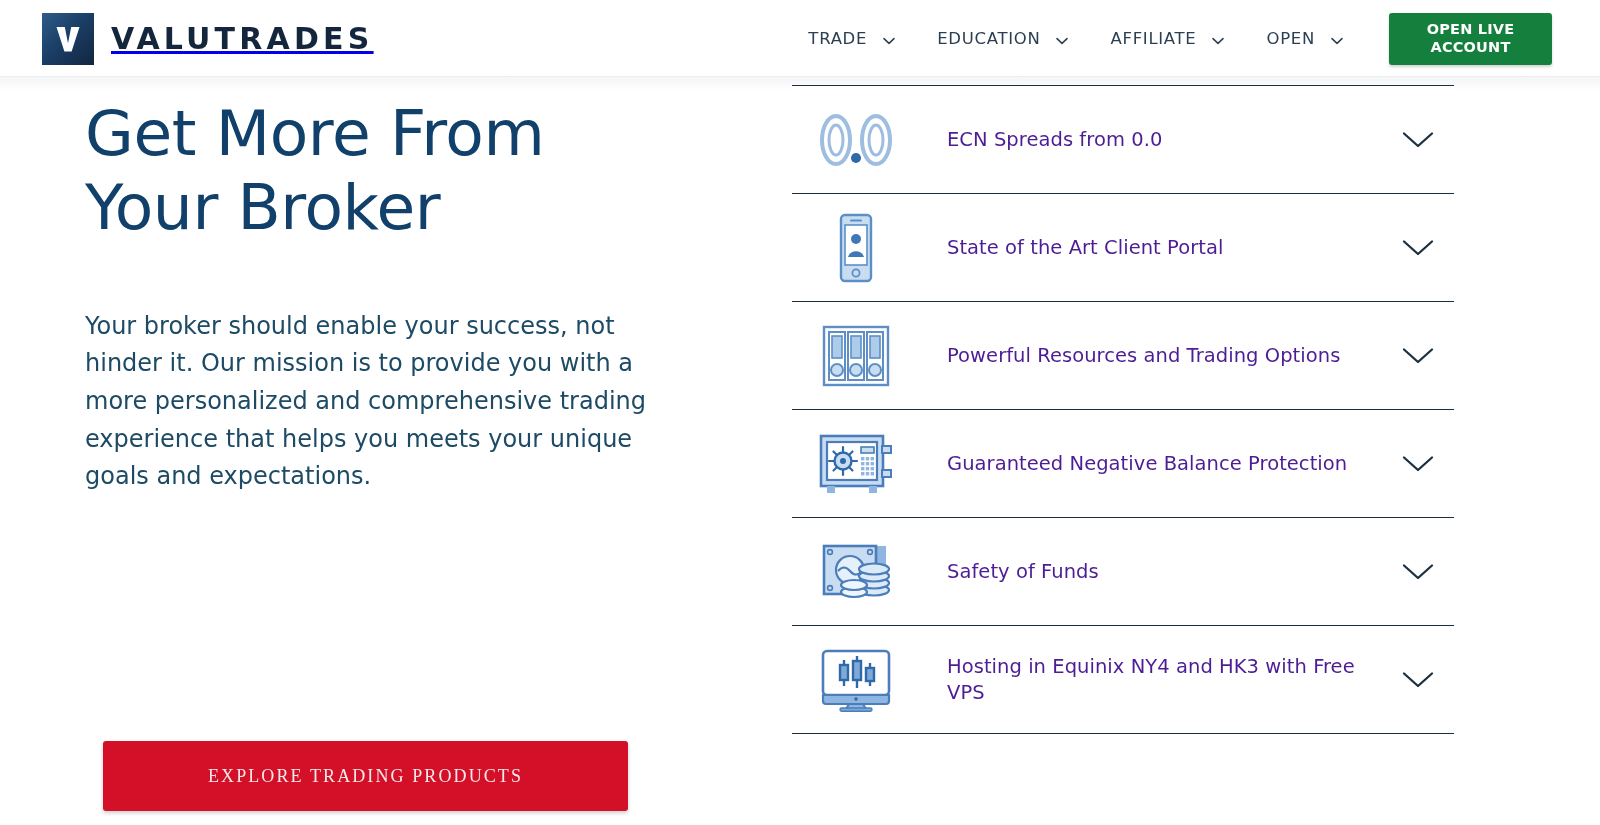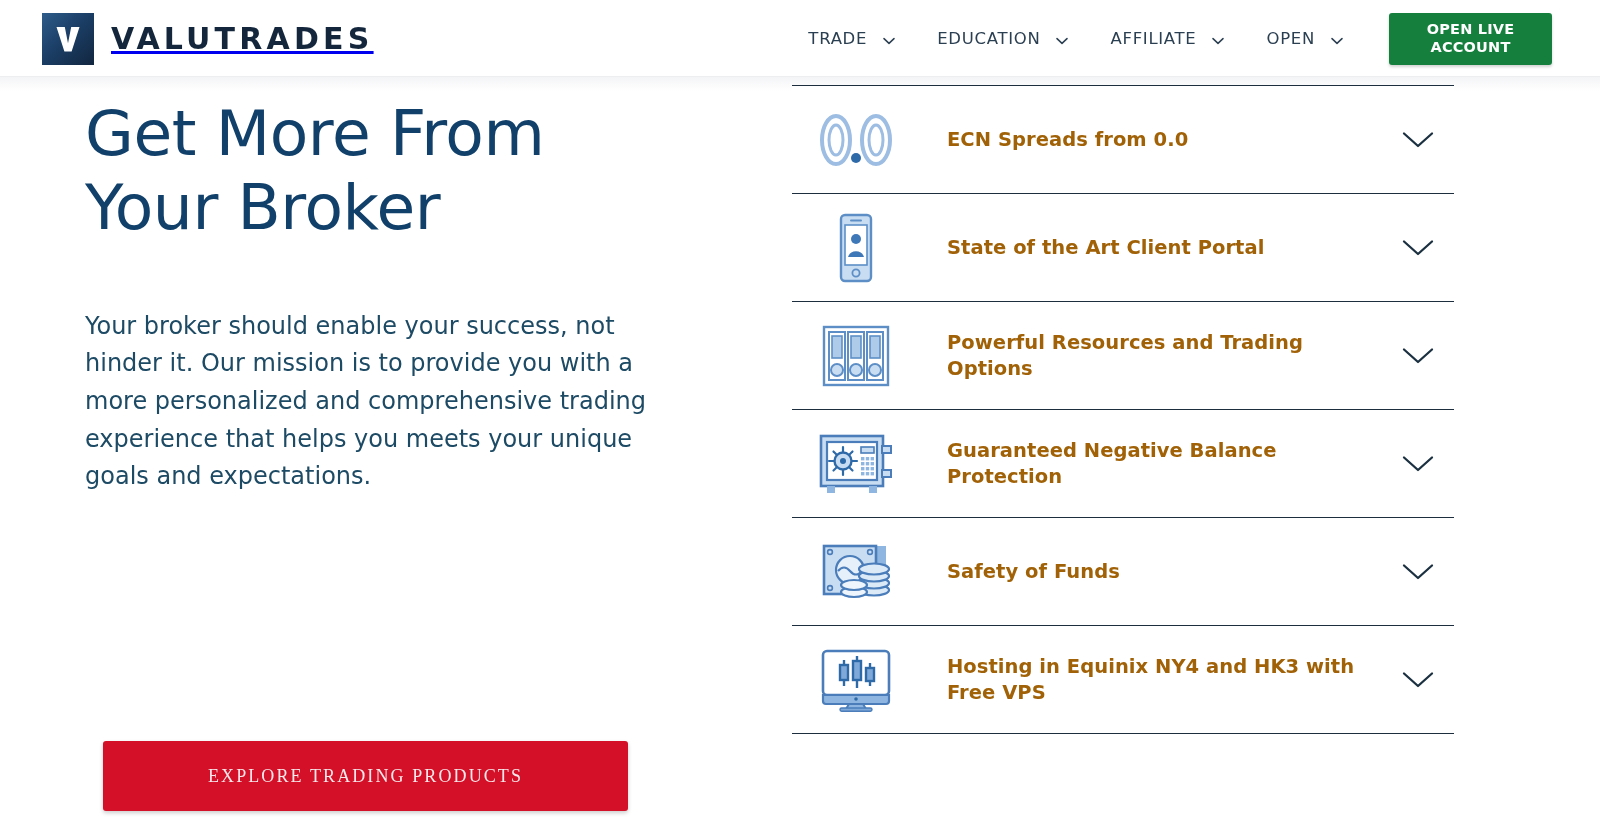--- a/index.html
+++ b/index.html
@@ -205,23 +205,23 @@
     align-items: center;
     justify-content: center;
   }
   .acc-icon svg { display: block; }
 
   .acc-label {
     flex: 1 1 auto;
     padding-left: 51px;
     padding-right: 20px;
     font-size: 19.5px;
-    font-weight: 700;
+    font-weight: 400;
     line-height: 1.32;
-    color: #a16207;
+    color: #4c1d95;
     letter-spacing: 0.05px;
   }
   .acc-chevron {
     flex: 0 0 60px;
     display: flex;
     align-items: center;
     justify-content: center;
   }
   .acc-chevron svg { display: block; }
 </style>

